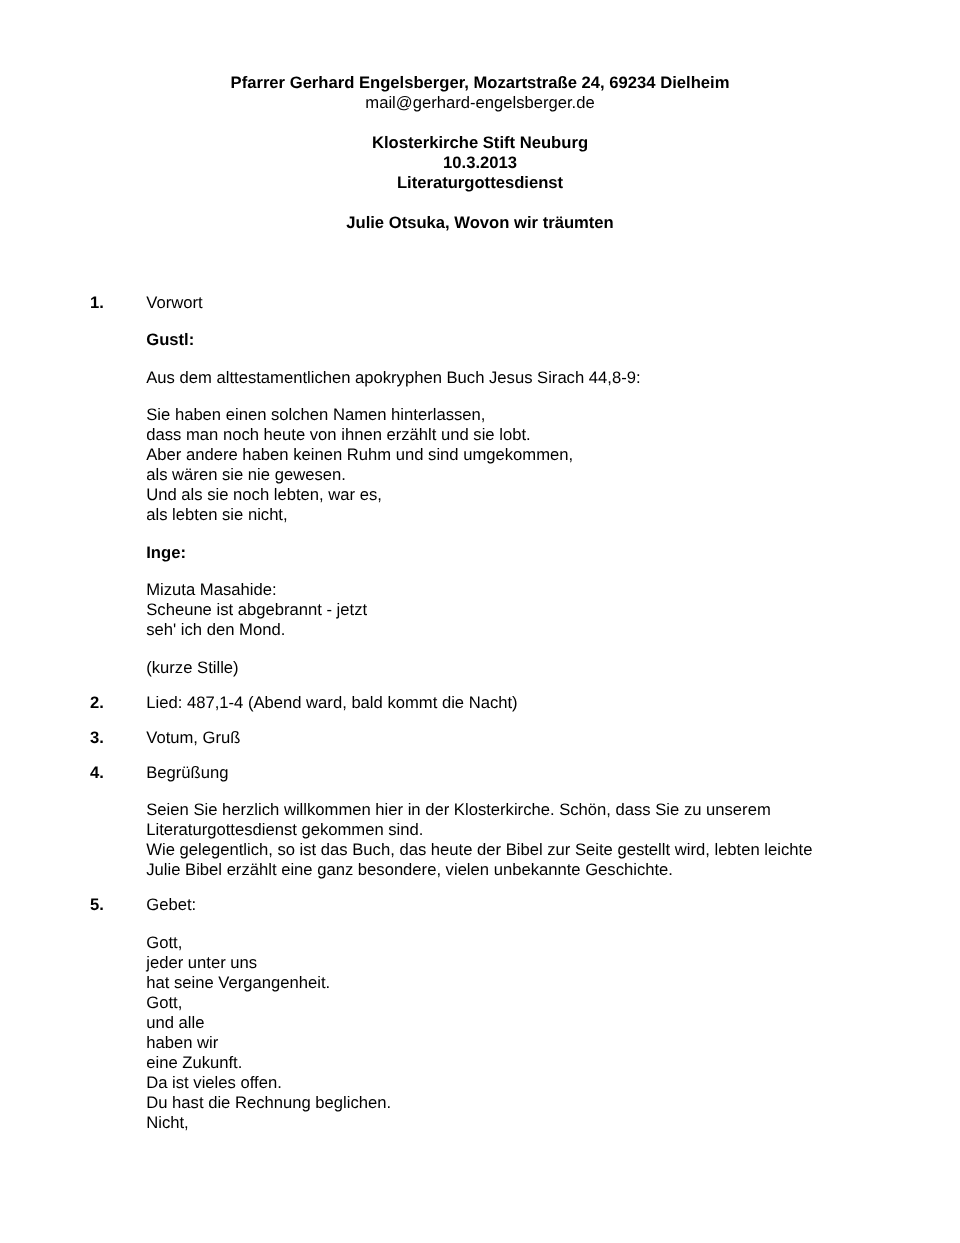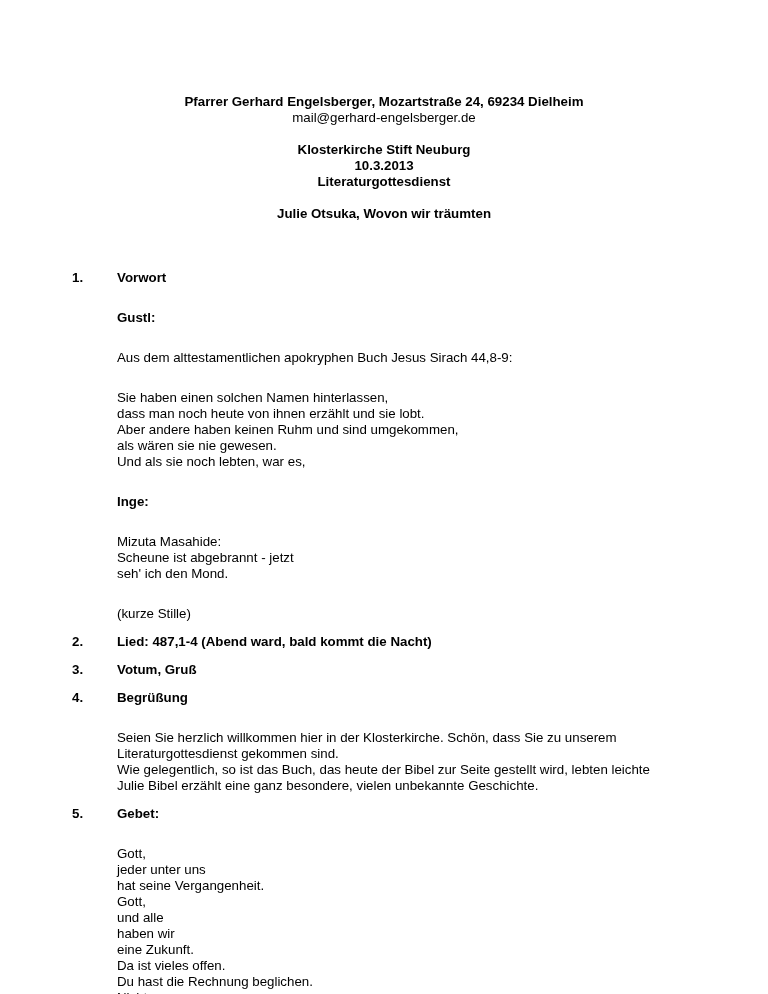--- a/index.html
+++ b/index.html
@@ -11,41 +11,41 @@
     font-family: "Liberation Sans", sans-serif;
     font-size: 13.3px;
     line-height: 16px;
     color: #000000;
     overflow: hidden;
   }
   .page {
     width: 768px;
     height: 994px;
     background: #ffffff;
-    padding-top: 94px;
+    padding-top: 58px;
   }
   .header { text-align: center; }
   .header div { line-height: 16px; }
   .hgap { height: 16px; }
   .bold { font-weight: bold; }
   .content {
     margin-left: 72px;
     margin-right: 40px;
     margin-top: 48px;
   }
   .item { display: flex; align-items: flex-start; }
   .item-gap { margin-top: 12px; }
   .num {
     flex: 0 0 45px;
     width: 45px;
     font-weight: bold;
   }
   .body { flex: 1 1 auto; }
-  .item-title { font-weight: bold; }
-  .block { margin-top: 24px; }
+  .item-title { font-weight: normal; }
+  .block { margin-top: 14px; }
   .line { line-height: 16px; }
 </style>
 </head>
 <body>
 
 <div class="page">
 
   <div class="header">
     <div class="bold">Pfarrer Gerhard Engelsberger, Mozartstraße 24, 69234 Dielheim</div>
     <div>mail@gerhard-engelsberger.de</div>
@@ -64,20 +64,21 @@
       <div class="body">
         <div class="item-title">Vorwort</div>
         <div class="block bold">Gustl:</div>
         <div class="block">Aus dem alttestamentlichen apokryphen Buch Jesus Sirach 44,8-9:</div>
         <div class="block">
           <div class="line">Sie haben einen solchen Namen hinterlassen,</div>
           <div class="line">dass man noch heute von ihnen erzählt und sie lobt.</div>
           <div class="line">Aber andere haben keinen Ruhm und sind umgekommen,</div>
           <div class="line">als wären sie nie gewesen.</div>
           <div class="line">Und als sie noch lebten, war es,</div>
+          <div class="line">als lebten sie nicht,</div>
         </div>
         <div class="block bold">Inge:</div>
         <div class="block">
           <div class="line">Mizuta Masahide:</div>
           <div class="line">Scheune ist abgebrannt - jetzt</div>
           <div class="line">seh' ich den Mond.</div>
         </div>
         <div class="block">(kurze Stille)</div>
       </div>
     </div>

